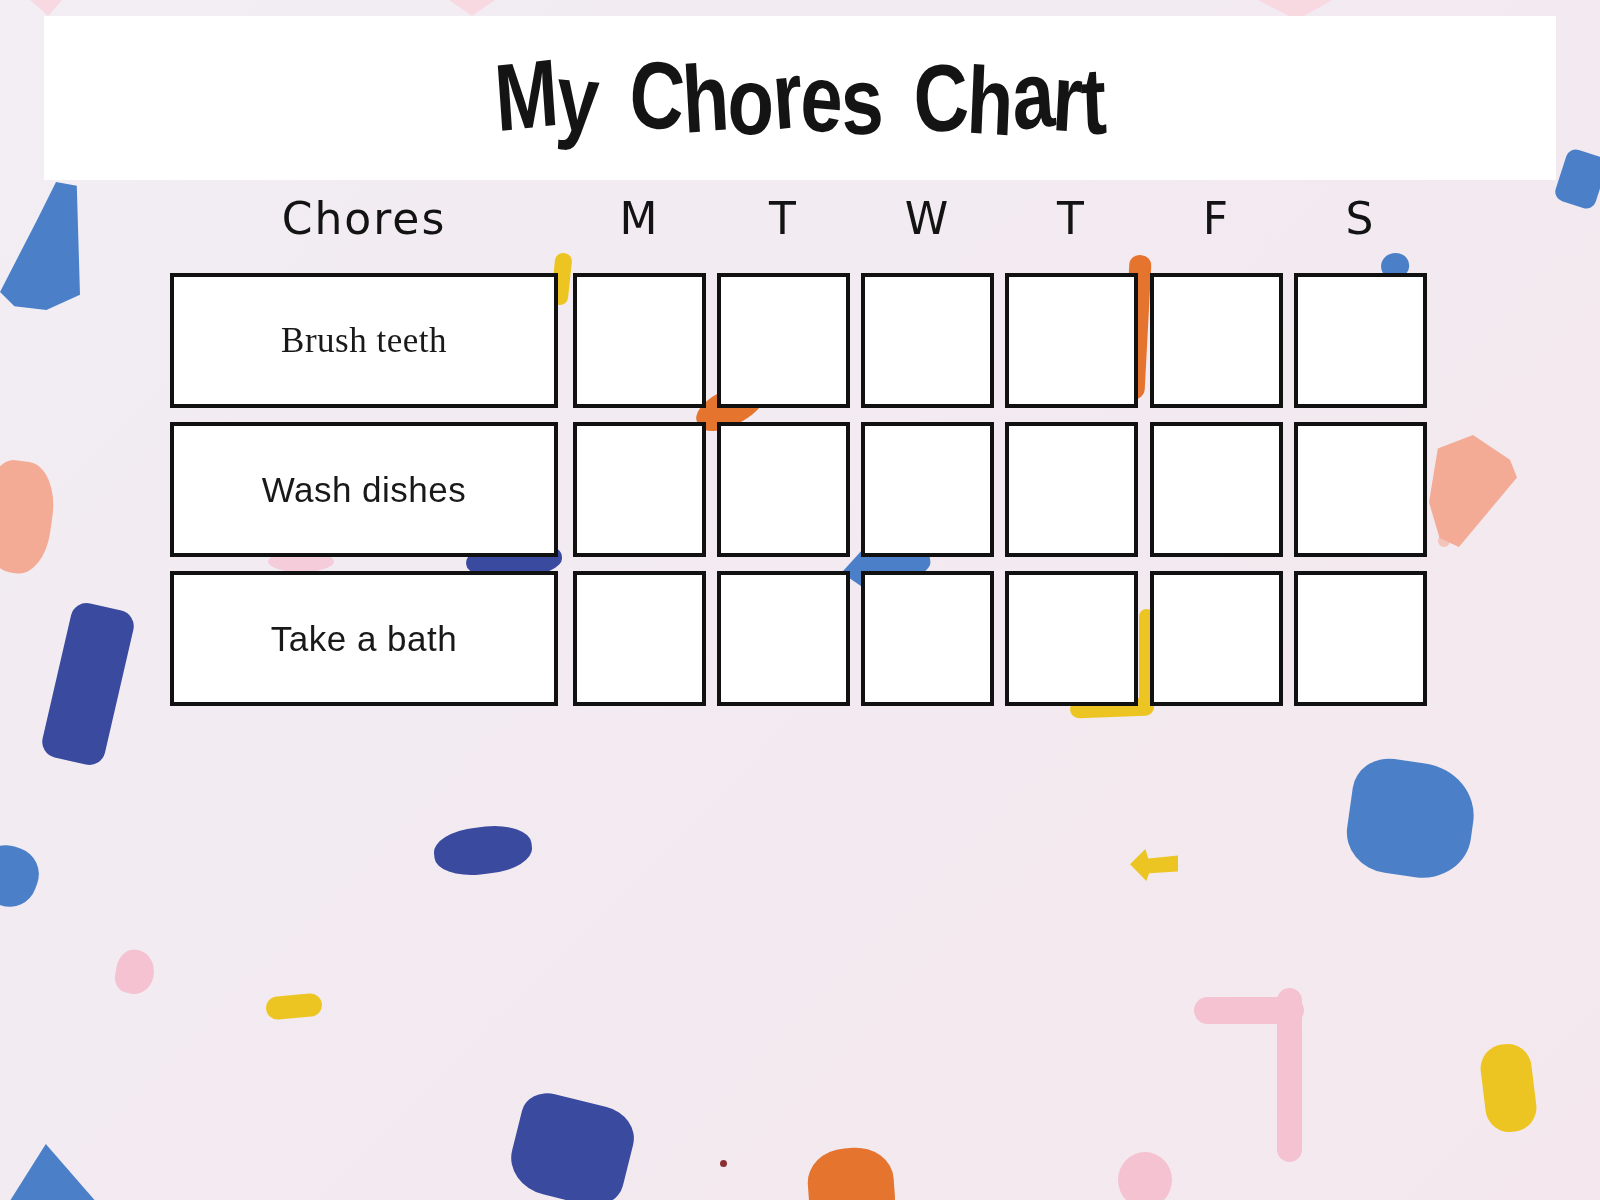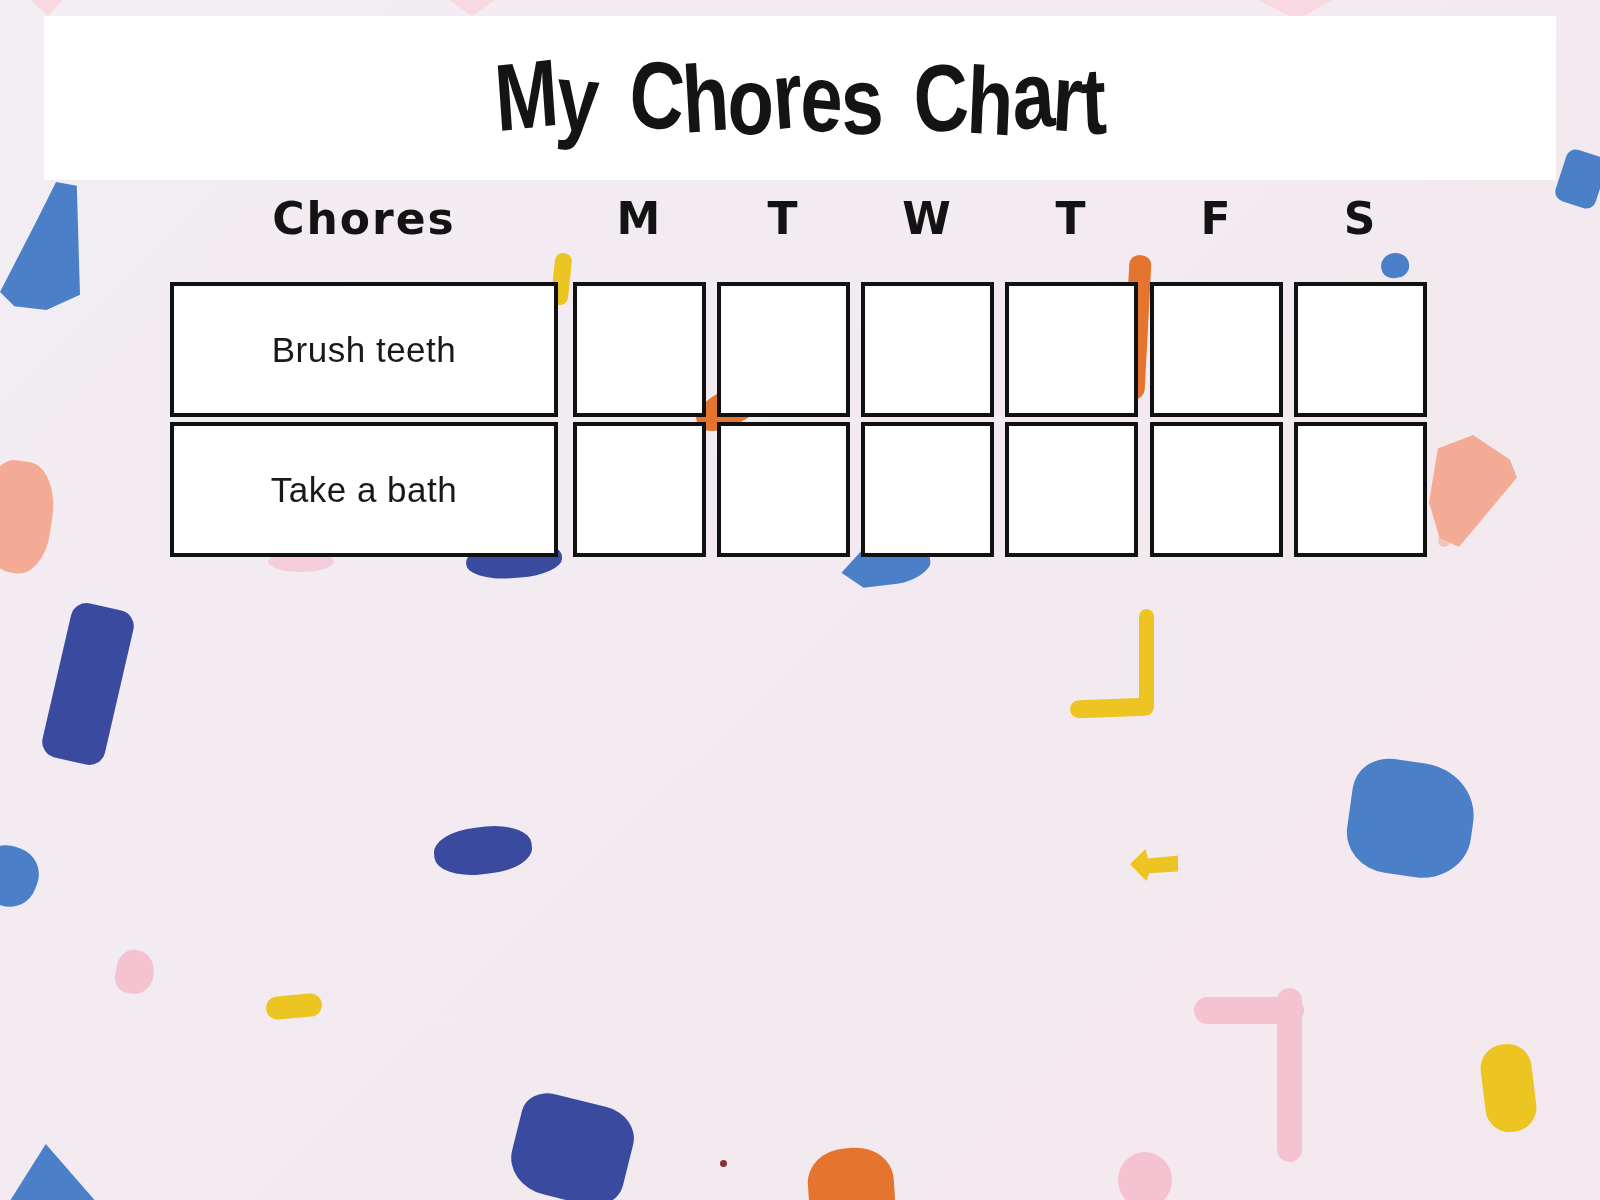--- a/index.html
+++ b/index.html
@@ -59,32 +59,32 @@
   .title{
     margin:0;font-weight:900;font-size:95px;color:#141414;letter-spacing:-2px;
     transform:scaleX(0.8);white-space:nowrap;
   }
   .title span{display:inline-block;}
 
   
   .day-header{position:absolute;z-index:3;left:170px;top:196px;width:1260px;height:46px;}
   .day-header .hcell{
     position:absolute;top:0;height:46px;line-height:46px;text-align:center;
-    font-weight:700;font-size:44px;color:#131313;letter-spacing:2px;
+    font-weight:400;font-size:44px;color:#131313;letter-spacing:2px;
     font-family:"DejaVu Sans","Liberation Sans",sans-serif;
   }
   .h-chores{left:0;width:388px;letter-spacing:3px;}
   .hd0{left:403px;width:133px;} .hd1{left:547px;width:133px;}
   .hd2{left:691px;width:133px;} .hd3{left:835px;width:133px;}
   .hd4{left:980px;width:133px;} .hd5{left:1124px;width:133px;}
 
   
   .grid{position:absolute;z-index:2;left:170px;top:273px;width:1260px;height:882px;}
   .chore-row{position:absolute;left:0;width:100%;height:135px;}
-  .chore-row:nth-child(1){top:9px;}   .chore-row:nth-child(2){top:149px;}
+  .chore-row:nth-child(1){top:0;font-family:Liberation Serif, serif;}   .chore-row:nth-child(2){top:149px;}
   .chore-row:nth-child(3){top:298px;} .chore-row:nth-child(4){top:447px;}
   .chore-row:nth-child(5){top:596px;} .chore-row:nth-child(6){top:744px;}
   .label-box,.check-cell{
     position:absolute;top:0;height:135px;box-sizing:border-box;
     background:#ffffff;border:4px solid #111111;
   }
   .label-box{
     left:0;width:388px;display:flex;align-items:center;justify-content:center;
     font-size:35px;color:#191919;letter-spacing:.5px;
   }
@@ -148,20 +148,29 @@
     <div class="chore-row">
       <div class="label-box">Brush teeth</div>
     <div class="check-cell cc0"></div>
         <div class="check-cell cc1"></div>
         <div class="check-cell cc2"></div>
         <div class="check-cell cc3"></div>
         <div class="check-cell cc4"></div>
         <div class="check-cell cc5"></div>
       </div>
     <div class="chore-row">
+      <div class="label-box">Wash dishes</div>
+    <div class="check-cell cc0"></div>
+        <div class="check-cell cc1"></div>
+        <div class="check-cell cc2"></div>
+        <div class="check-cell cc3"></div>
+        <div class="check-cell cc4"></div>
+        <div class="check-cell cc5"></div>
+      </div>
+    <div class="chore-row">
       <div class="label-box">Take a bath</div>
     <div class="check-cell cc0"></div>
         <div class="check-cell cc1"></div>
         <div class="check-cell cc2"></div>
         <div class="check-cell cc3"></div>
         <div class="check-cell cc4"></div>
         <div class="check-cell cc5"></div>
       </div>
   </div>
 </div>

